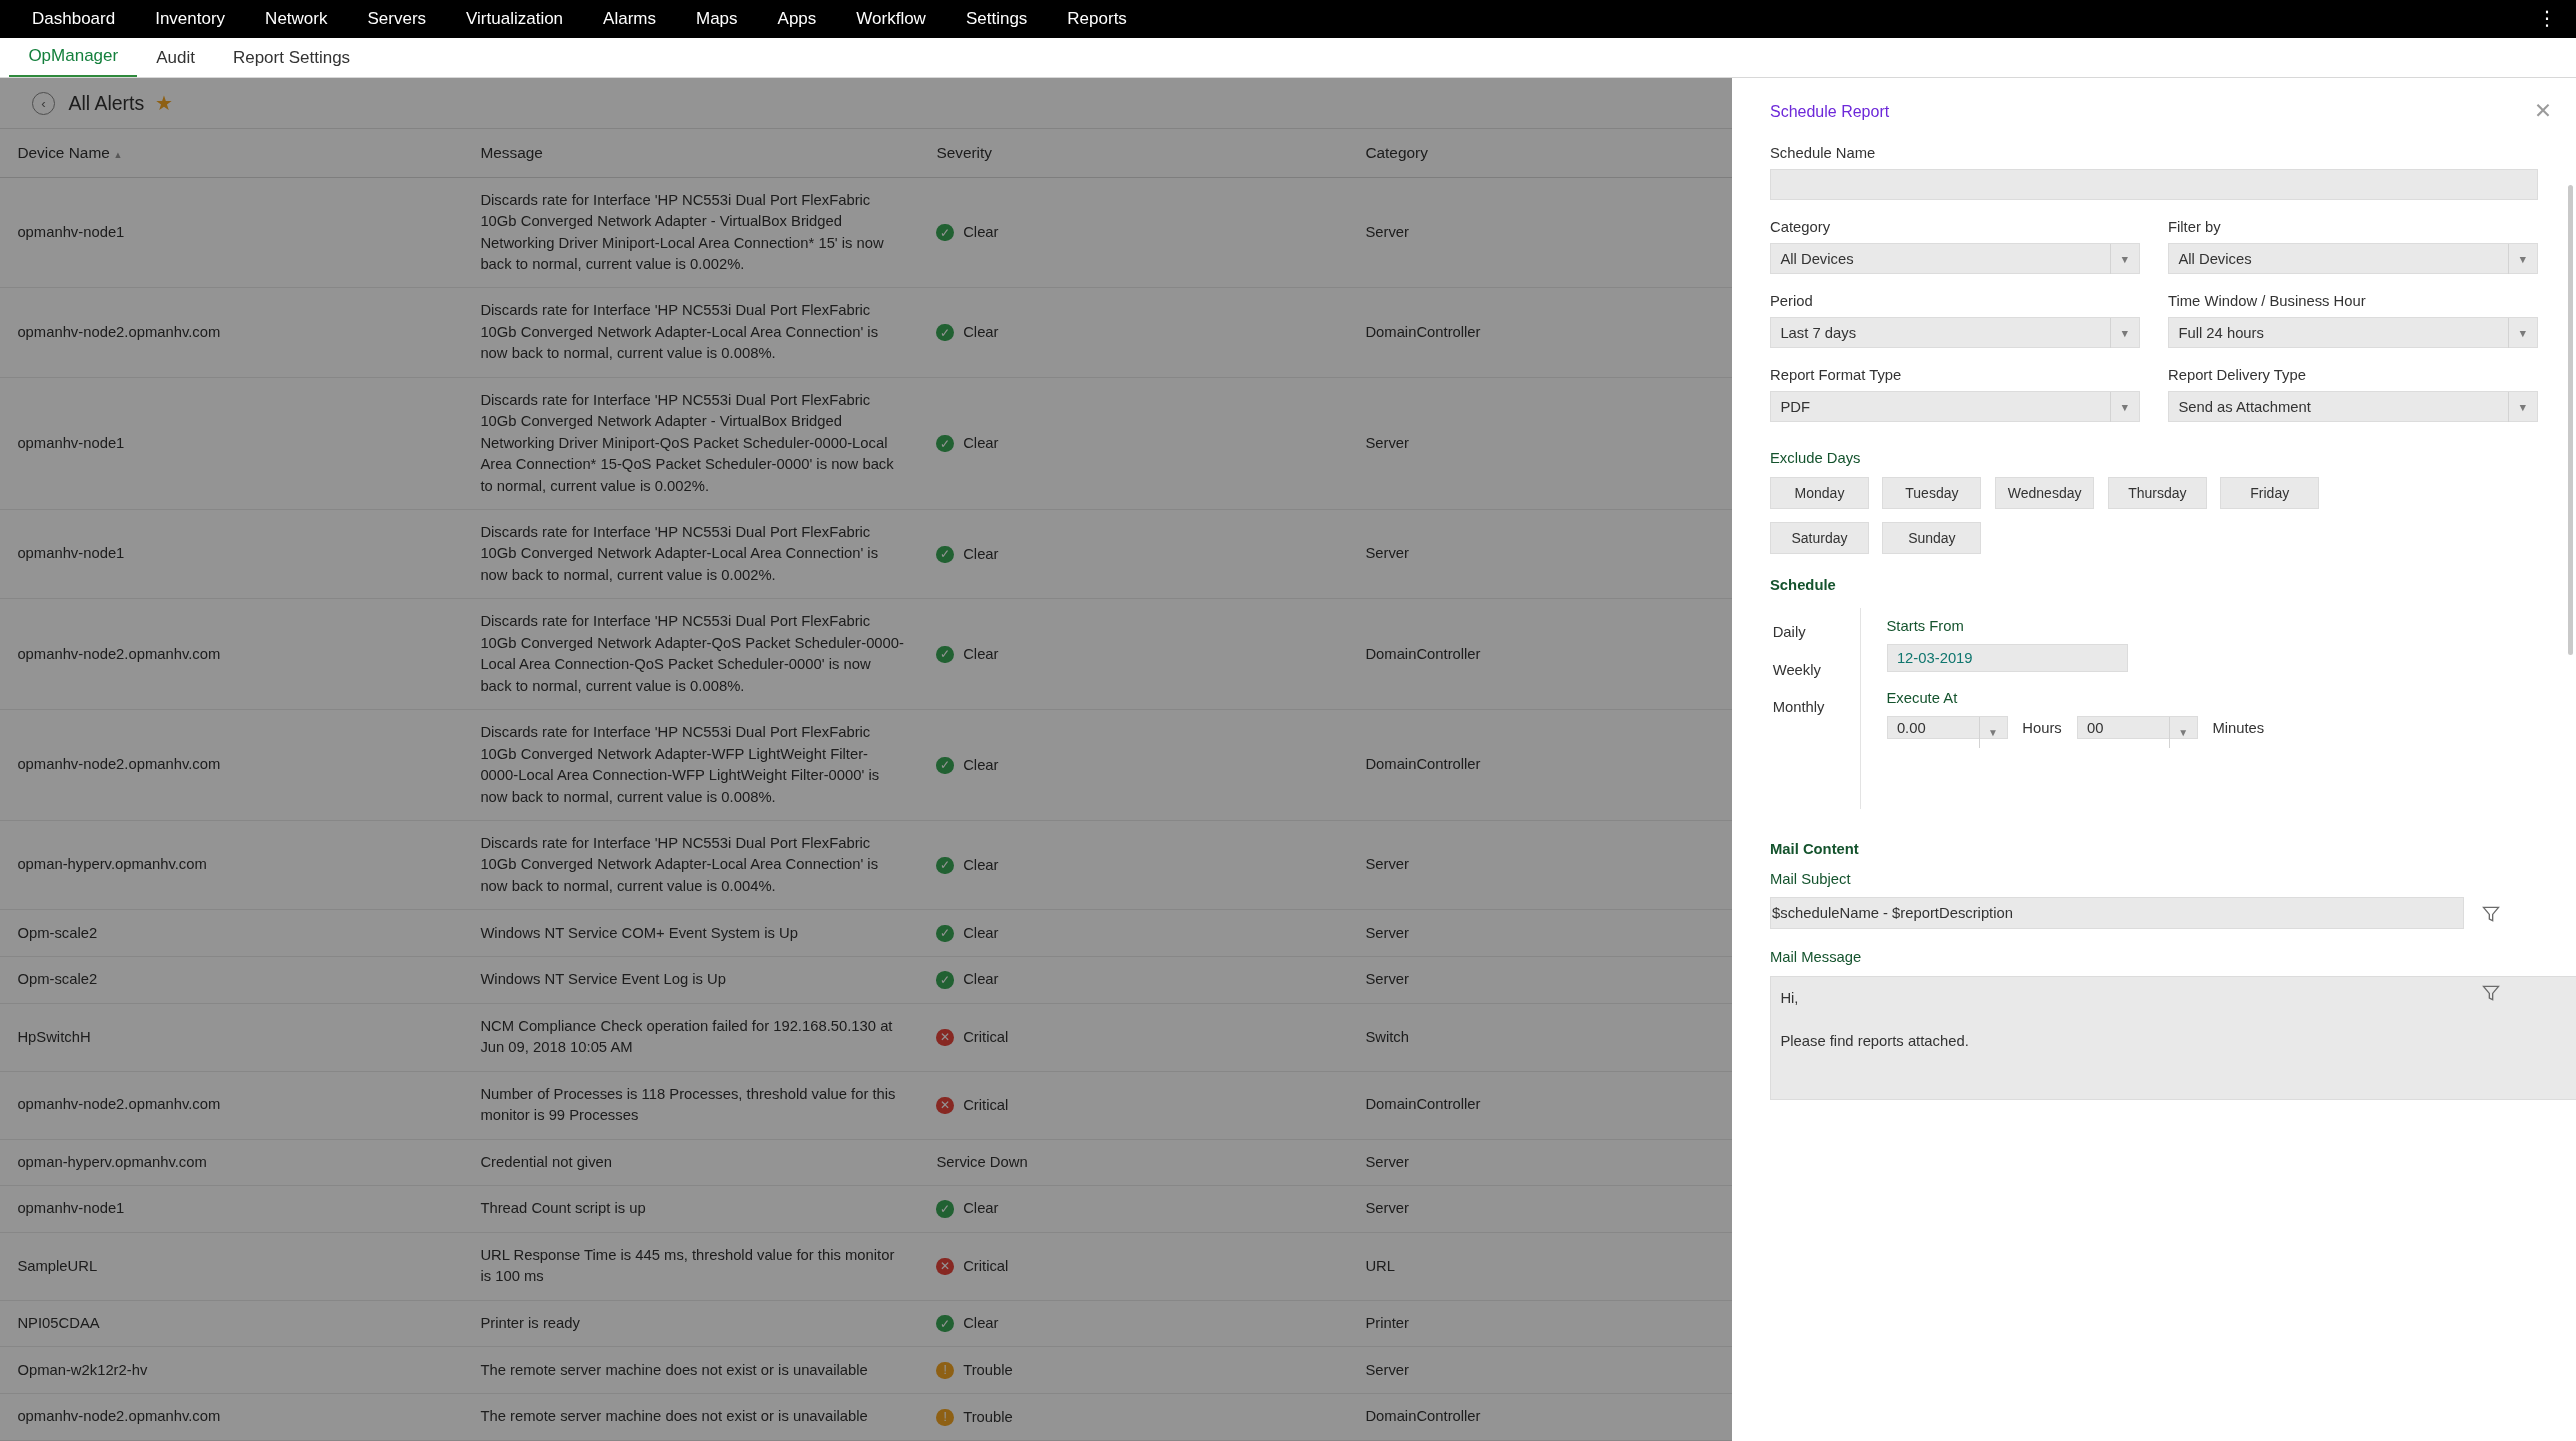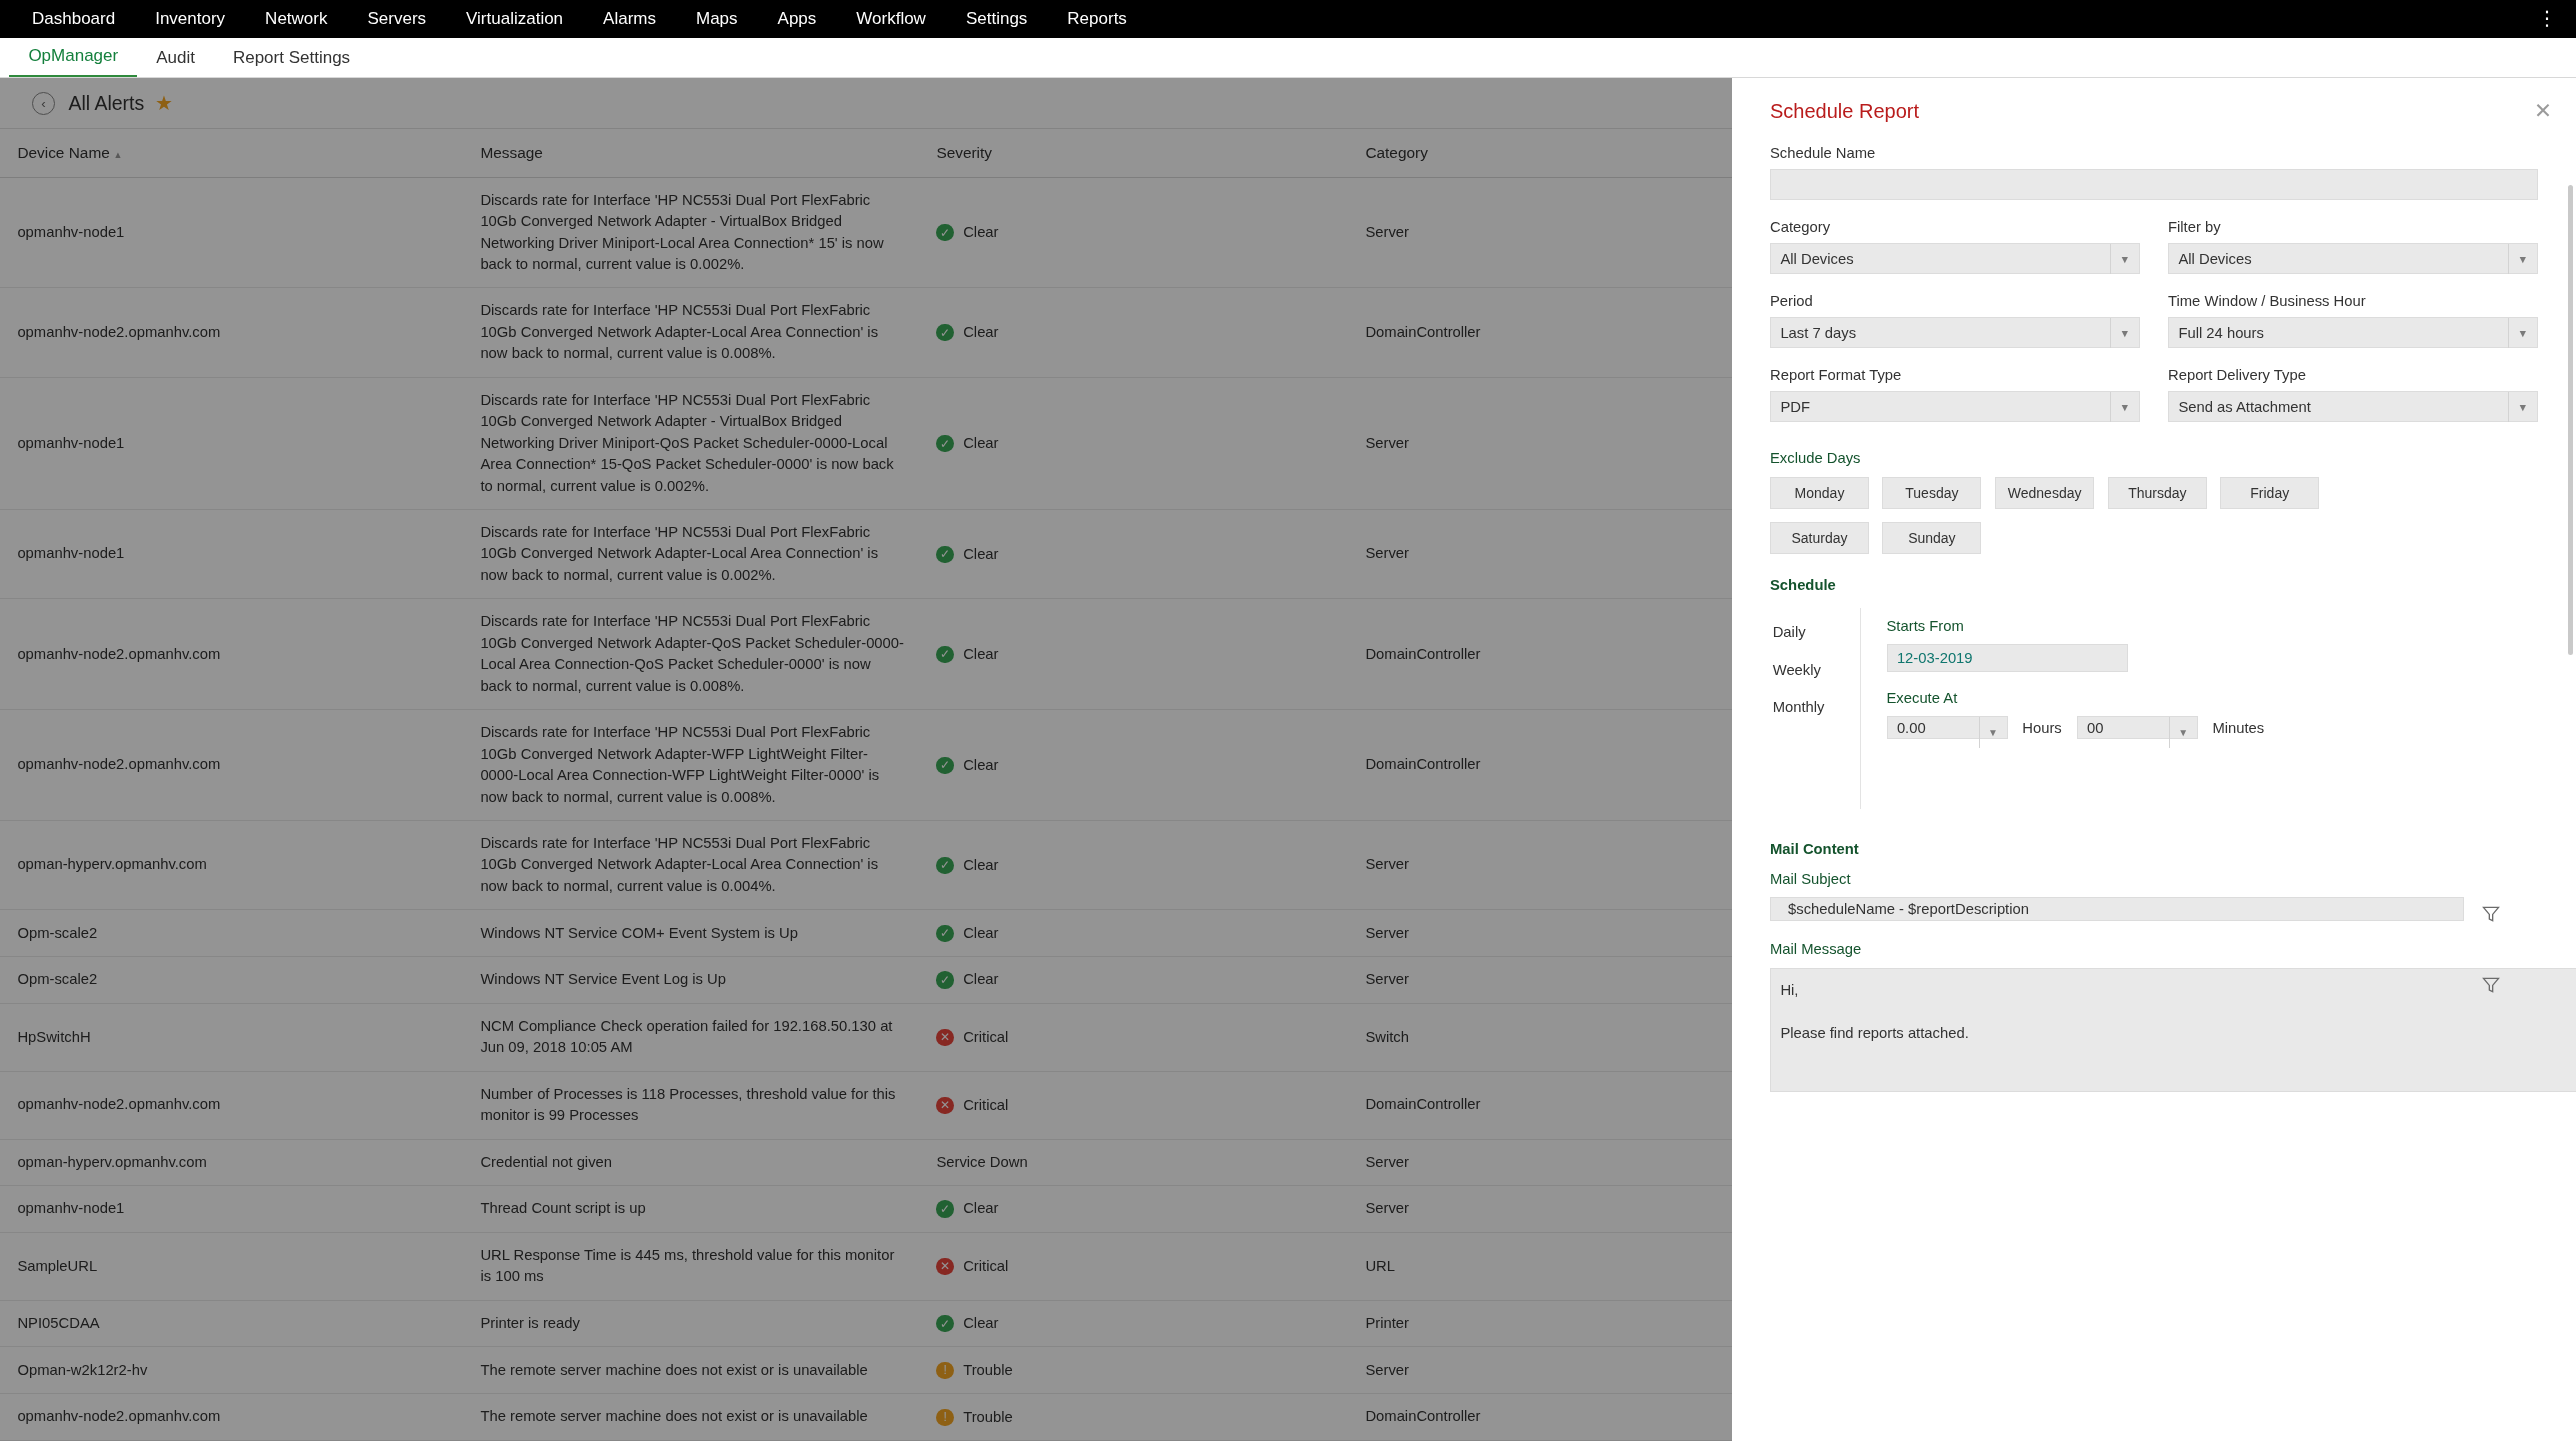--- a/index.html
+++ b/index.html
@@ -135,21 +135,21 @@
     background: #ffffff;
     overflow: hidden;
   }
   .panel-head {
     height: 67px;
     display: flex;
     align-items: center;
     padding: 0 28px 0 38px;
     position: relative;
   }
-  .panel-title { font-size: 20px; color: #b91c1c; }
+  .panel-title { font-size: 16px; color: #6d28d9; }
   .panel-close {
     position: absolute; right: 24px; top: 23px;
     font-size: 21.5px; color: #9b9b9b; line-height: 1;
   }
   .panel-body { padding: 0 38px 0 38px; }
   .row2 { display: flex; gap: 28px; }
   .field { flex: 1; margin-bottom: 19px; }
   .field label {
     display: block;
     font-size: 14.8px;
@@ -226,24 +226,24 @@
   .time-select .arrow {
     position: absolute; right: 0; top: 0;
     width: 28px; height: 31px;
     border-left: 0.7px solid #d3d3d3;
     display: flex; align-items: center; justify-content: center;
     color: #7a7a7a; font-size: 10px;
   }
   .unit-label { font-size: 14.8px; color: #333; padding: 0 14.8px; }
   .mail-field { position: relative; margin-top: 6.7px; }
   .mail-input {
-    width: 694px; height: 24px;
+    width: 694px; height: 32px;
     background: #e9e9e9; border: 0.7px solid #dcdcdc;
     font-size: 14.8px; color: #333;
-    display: flex; align-items: center; padding-left: 17px;
+    display: flex; align-items: center; padding-left: 1px;
   }
   .mail-textarea {
     width: 825px; height: 124px;
     background: #e9e9e9; border: 0.7px solid #dcdcdc;
     font-size: 14.8px; color: #333;
     padding: 9.4px;
     line-height: 1.7;
   }
   .funnel {
     position: absolute;

